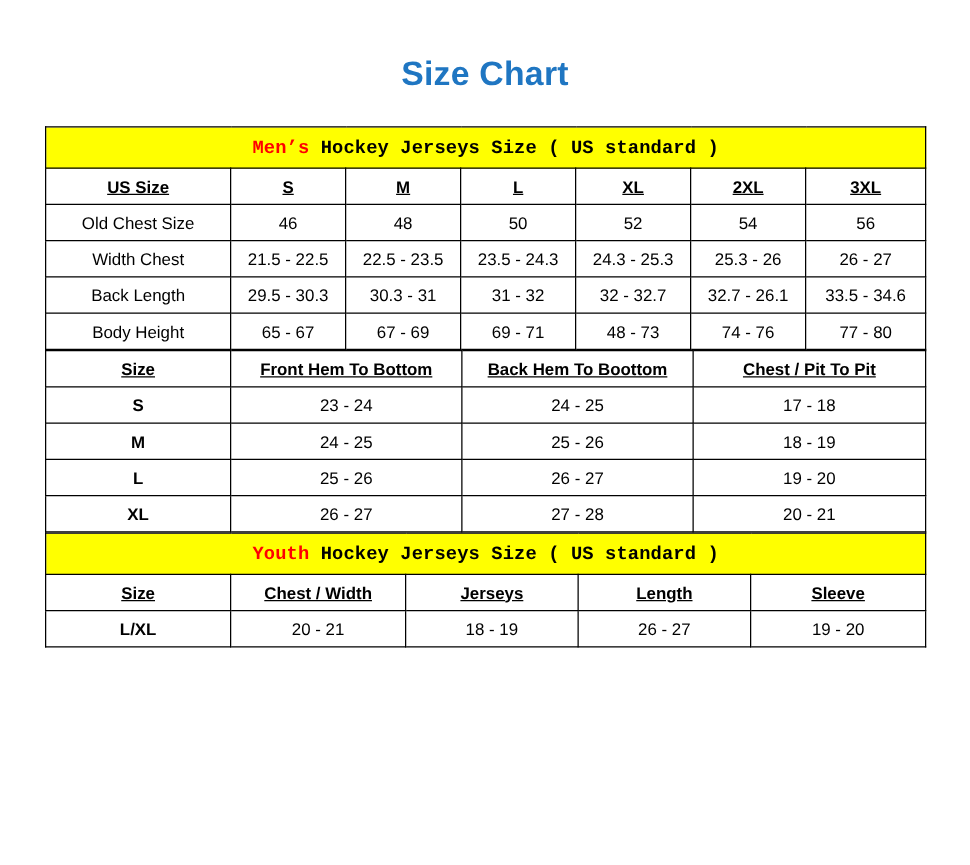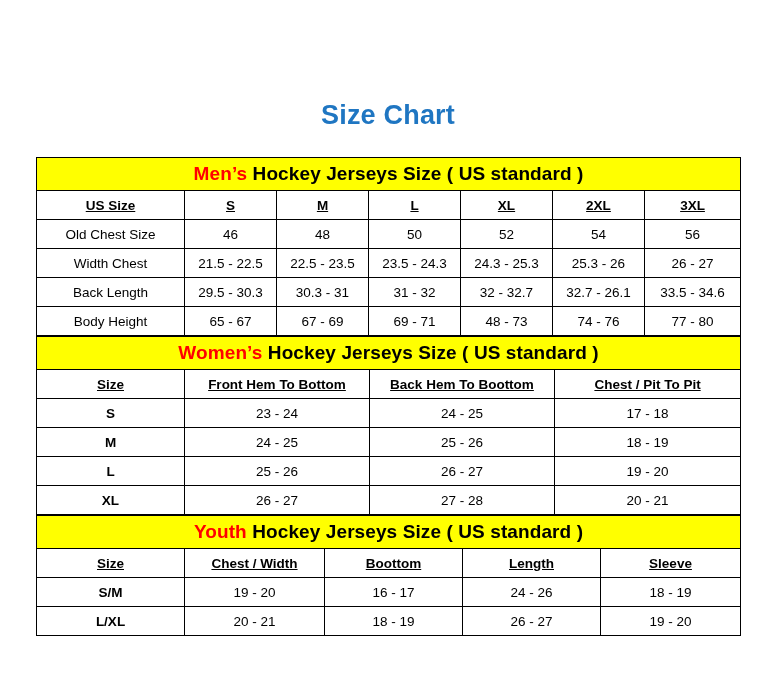--- a/index.html
+++ b/index.html
@@ -18,21 +18,21 @@
     position: relative;
     width: 776px;
     height: 692px;
     box-sizing: border-box;
   }
   .title {
     text-align: center;
     color: #1f76c2;
     font-size: 27px;
     font-weight: bold;
-    padding-top: 100px;
+    padding-top: 44px;
     padding-bottom: 0;
     letter-spacing: 0.2px;
   }
   .tables-wrap {
     margin: 26px 36px 0 36px;
   }
   table.size-table {
     border-collapse: collapse;
     width: 704px;
     table-layout: fixed;
@@ -41,23 +41,24 @@
     border: 1px solid #000000;
     text-align: center;
     vertical-align: middle;
     font-size: 13.5px;
     height: 26px;
     padding: 1px 2px;
   }
   tr.section-head td {
     background: #ffff00;
     font-weight: bold;
-    font-size: 19px;
+    font-size: 15px;
     height: 30px;
     letter-spacing: 0.1px;
+    font-family: Liberation Mono, monospace;
   }
   .accent-red {
     color: #ff0000;
   }
   tr.col-head td {
     font-weight: bold;
     text-decoration: underline;
   }
   td.rowlabel-bold {
     font-weight: bold;
@@ -135,23 +136,20 @@
     </table>
 
     <table class="size-table">
       <colgroup>
         <col style="width:148px">
         <col style="width:185px">
         <col style="width:185px">
         <col style="width:186px">
       </colgroup>
       <tbody>
-        <tr class="section-head">
-          <td colspan="4"><span class="accent-red">Women’s</span><span> Hockey Jerseys Size ( US standard )</span></td>
-        </tr>
         <tr class="col-head">
           <td>Size</td>
           <td>Front Hem To Bottom</td>
           <td>Back Hem To Boottom</td>
           <td>Chest / Pit To Pit</td>
         </tr>
         <tr>
           <td class="rowlabel-bold">S</td>
           <td>23 - 24</td>
           <td>24 - 25</td>
@@ -186,30 +184,23 @@
         <col style="width:138px">
         <col style="width:140px">
       </colgroup>
       <tbody>
         <tr class="section-head">
           <td colspan="5"><span class="accent-red">Youth</span><span> Hockey Jerseys Size ( US standard )</span></td>
         </tr>
         <tr class="col-head">
           <td>Size</td>
           <td>Chest / Width</td>
-          <td>Boottom</td>
+          <td>Jerseys</td>
           <td>Length</td>
           <td>Sleeve</td>
-        </tr>
-        <tr>
-          <td class="rowlabel-bold">S/M</td>
-          <td>19 - 20</td>
-          <td>16 - 17</td>
-          <td>24 - 26</td>
-          <td>18 - 19</td>
         </tr>
         <tr>
           <td class="rowlabel-bold">L/XL</td>
           <td>20 - 21</td>
           <td>18 - 19</td>
           <td>26 - 27</td>
           <td>19 - 20</td>
         </tr>
       </tbody>
     </table>

